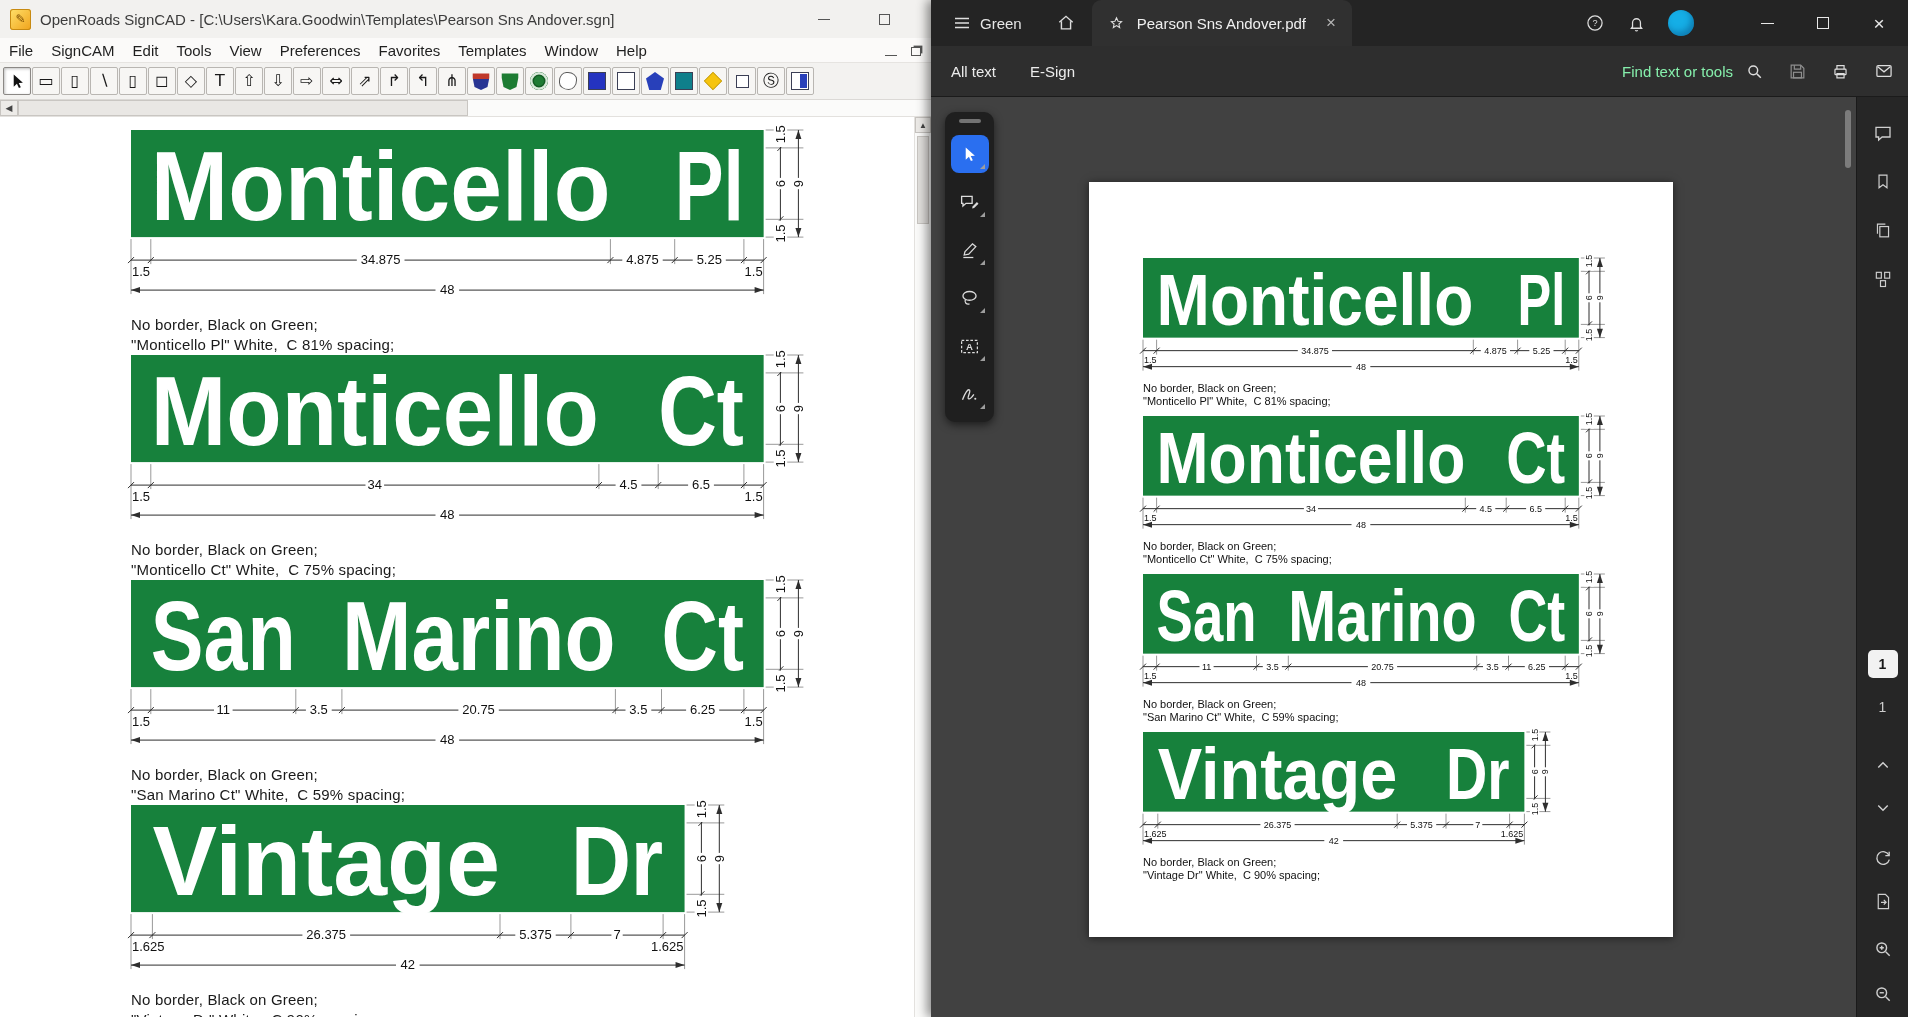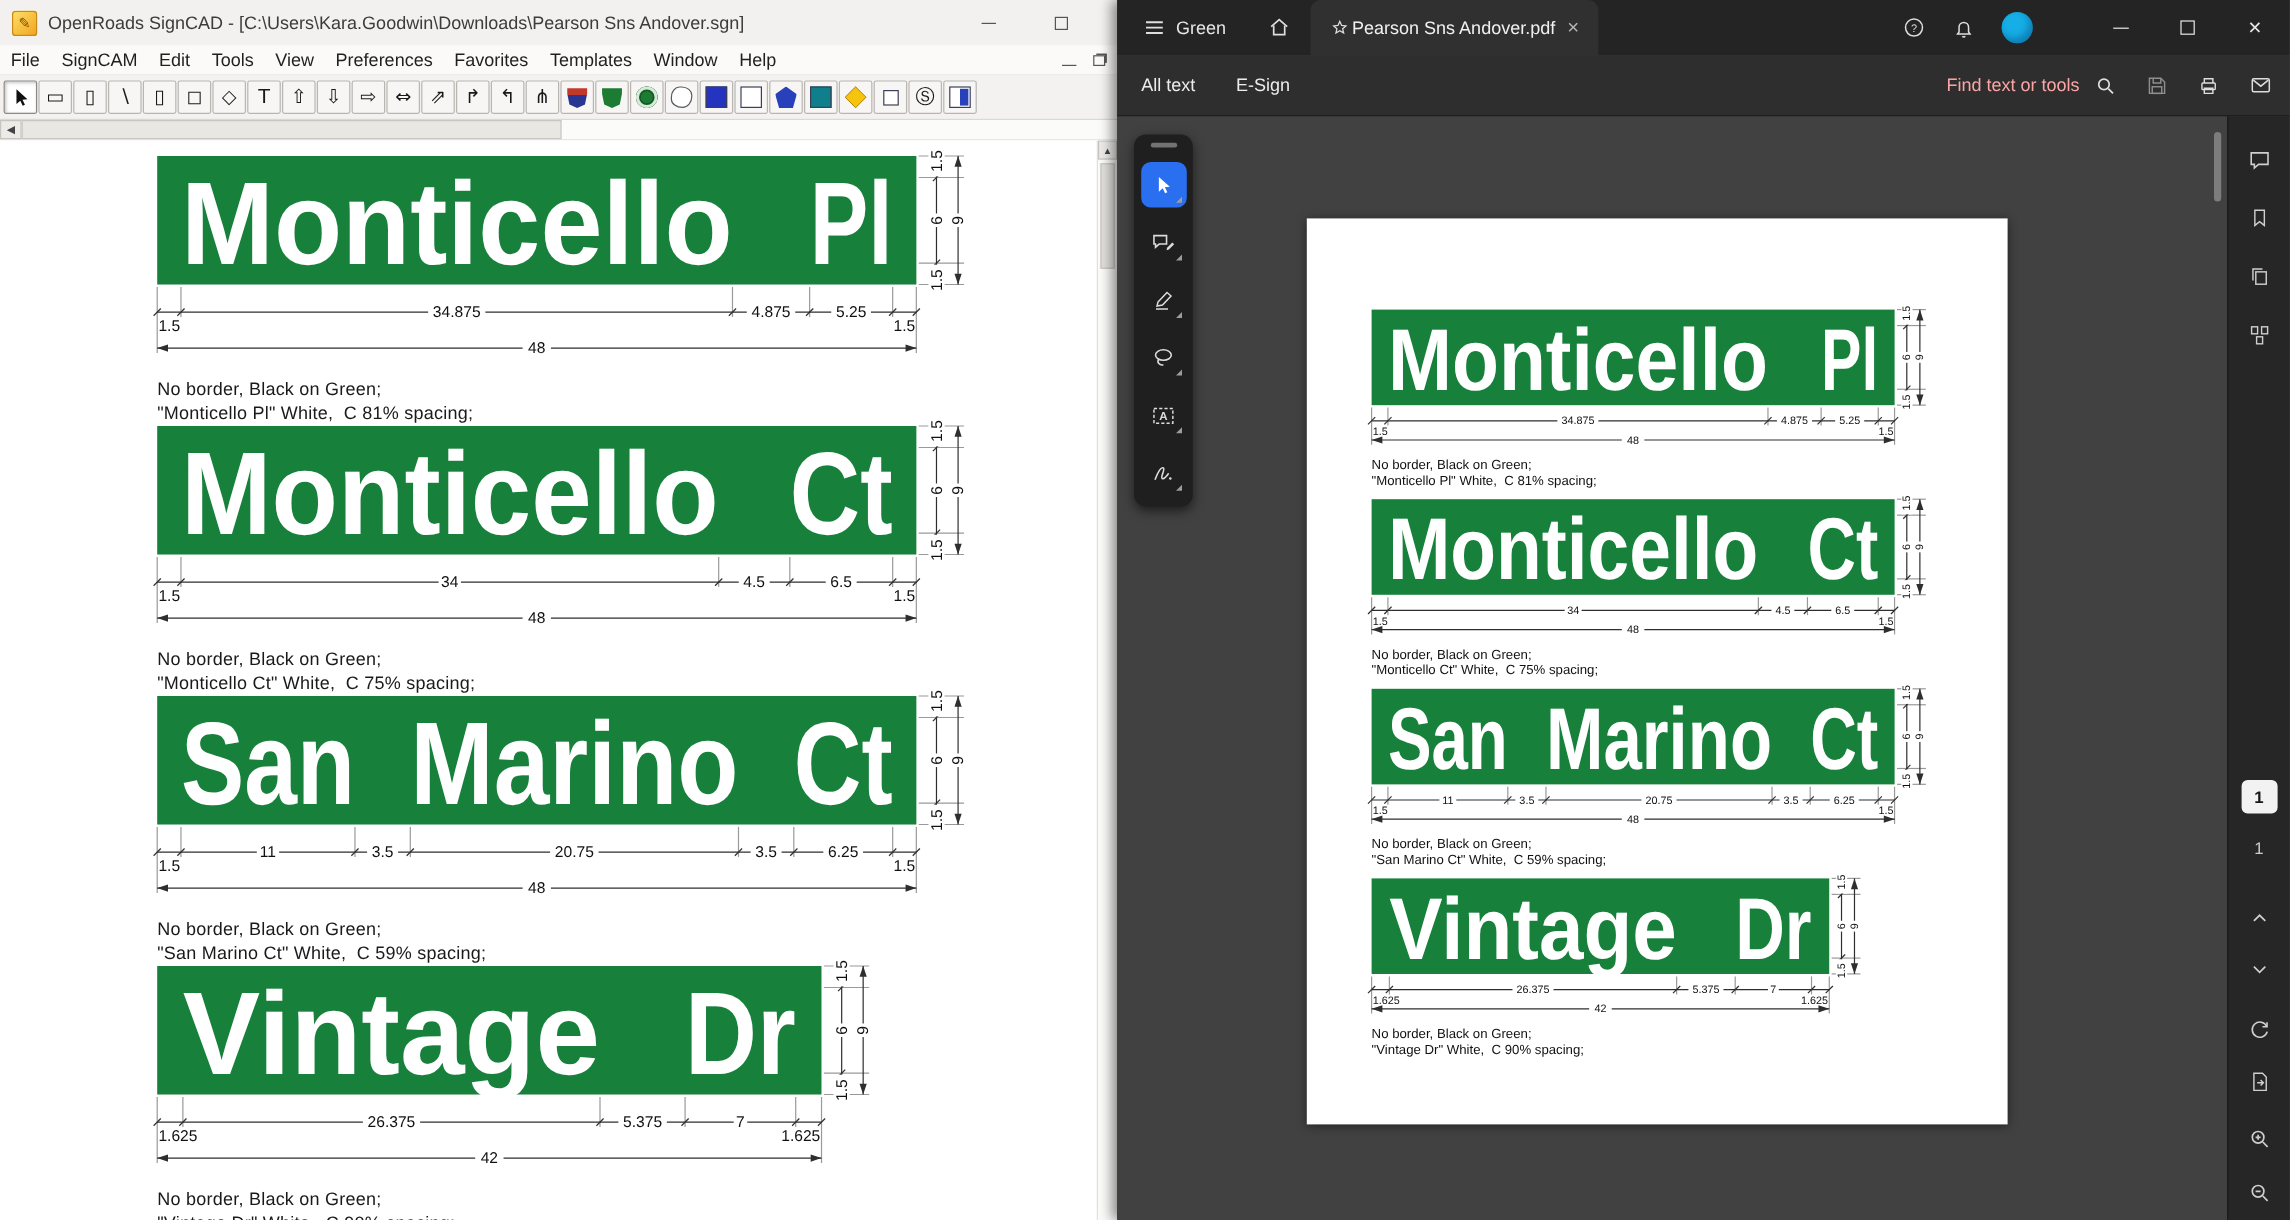--- a/index.html
+++ b/index.html
@@ -63,37 +63,37 @@
     font-size:8px; color:#444; display:flex; align-items:center; justify-content:center; }
   .sc-vthumb { width:12px; height:88px; margin:3px auto 0; background:#e2e0dd; border:1px solid #c9c6c2; }
 
   
   #acrobat { position:absolute; left:931px; top:0; width:977px; height:1017px;
     background:#414141; box-shadow:-4px 0 10px rgba(0,0,0,.45); color:#e3e3e3; }
   .ac-topbar { height:46px; background:#242424; display:flex; align-items:center; }
   .ac-iconbtn { display:flex; align-items:center; justify-content:center; color:#dedede; }
   .ac-menu { display:flex; align-items:center; gap:9px; margin-left:22px; font-size:15px; color:#e6e6e6; }
   .ac-home { margin-left:34px; }
-  .ac-tab { display:flex; align-items:center; gap:2px; height:46px; margin-left:16px; padding:0 16px;
+  .ac-tab { display:flex; align-items:center; gap:12px; height:46px; margin-left:16px; padding:0 16px;
     background:#303030; border-top-left-radius:9px; border-top-right-radius:9px; font-size:15px; color:#f0f0f0; }
   .ac-tab-close { color:#b5b5b5; font-size:17px; margin-left:8px; }
   .ac-topbar-right { margin-left:auto; display:flex; align-items:center; gap:22px; }
   .ac-avatar { width:26px; height:26px; border-radius:50%;
     box-shadow: inset -3px -4px 6px rgba(0,40,90,.35); }
   .ac-winbtns { display:flex; gap:30px; margin-left:38px; margin-right:16px; align-items:center; }
   .ac-winbtn { width:26px; height:26px; display:flex; align-items:center; justify-content:center; color:#e8e8e8; }
   .glyph-min-w { width:13px; border-top:1.7px solid #e8e8e8; display:inline-block; }
   .glyph-max-w { width:12px; height:12px; border:1.7px solid #e8e8e8; display:inline-block; }
   .glyph-close-w { font-size:19px; line-height:1; }
 
   .ac-toolbar { height:51px; background:#2e2e2e; border-bottom:1px solid #1b1b1b;
     display:flex; align-items:center; font-size:15px; }
   .ac-toolbar-left { display:flex; align-items:center; gap:34px; margin-left:20px; color:#ececec; }
   .ac-toolbar-right { margin-left:auto; display:flex; align-items:center; gap:24px; margin-right:14px; }
-  .ac-find { display:flex; align-items:center; gap:12px; color:#fca5a5;justify-content:flex-end; }
+  .ac-find { display:flex; align-items:center; gap:12px; color:#86efac;justify-content:flex-end; }
   .ac-save { color:#8f8f8f; }
 
   .ac-main { position:relative; height:920px; }
   .ac-canvas { position:absolute; left:0; top:0; right:52px; bottom:0; background:#414141; overflow:hidden; }
   .ac-scrollthumb { position:absolute; right:5px; top:13px; width:6px; height:58px; background:#7c7c7c; border-radius:3px; }
 
   .ac-toolpanel { position:absolute; left:14px; top:15px; width:49px; background:#1f1f1f; border-radius:10px;
     padding:7px 0 9px; display:flex; flex-direction:column; align-items:center; gap:10px;
     box-shadow:0 3px 9px rgba(0,0,0,.55); }
   .tp-handle { width:22px; height:4px; border-radius:2px; background:#737373; margin-bottom:2px; }
@@ -116,21 +116,21 @@
   .sb-total { color:#cdcdcd; font-size:14px; }
 
   svg { display:block; }
 </style>
 </head>
 <body>
 
 <div id="signcad">
   <div class="sc-titlebar">
     <span class="sc-appicon">✎</span>
-    <span class="sc-title">OpenRoads SignCAD - [C:\Users\Kara.Goodwin\Downloads\Pearson Sns Andover.sgn]</span>
+    <span class="sc-title">OpenRoads SignCAD - [C:\Users\Kara.Goodwin\Templates\Pearson Sns Andover.sgn]</span>
     <span class="sc-winbtns">
       <span class="sc-winbtn">
           <span class="glyph-min"></span>
         </span>
       <span class="sc-winbtn">
           <span class="glyph-max"></span>
         </span>
     </span>
   </div>
   <div class="sc-menubar">

